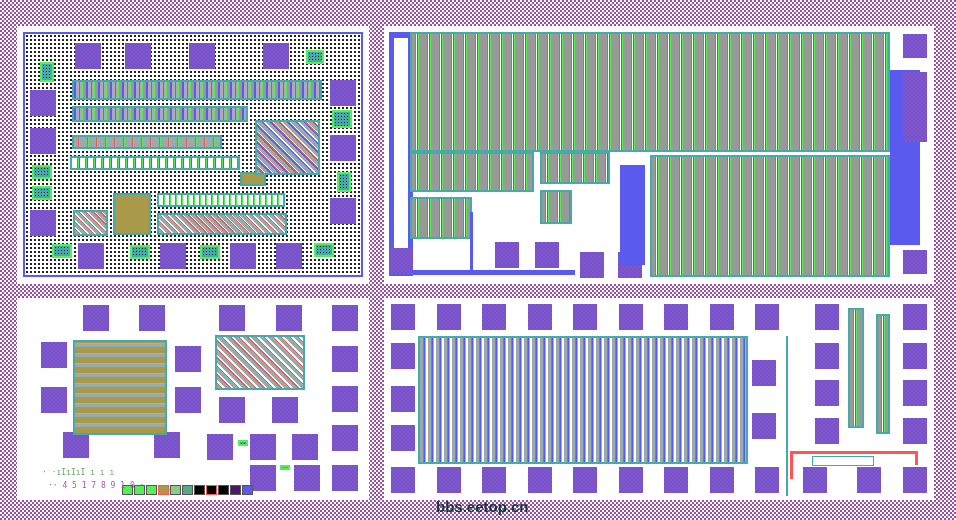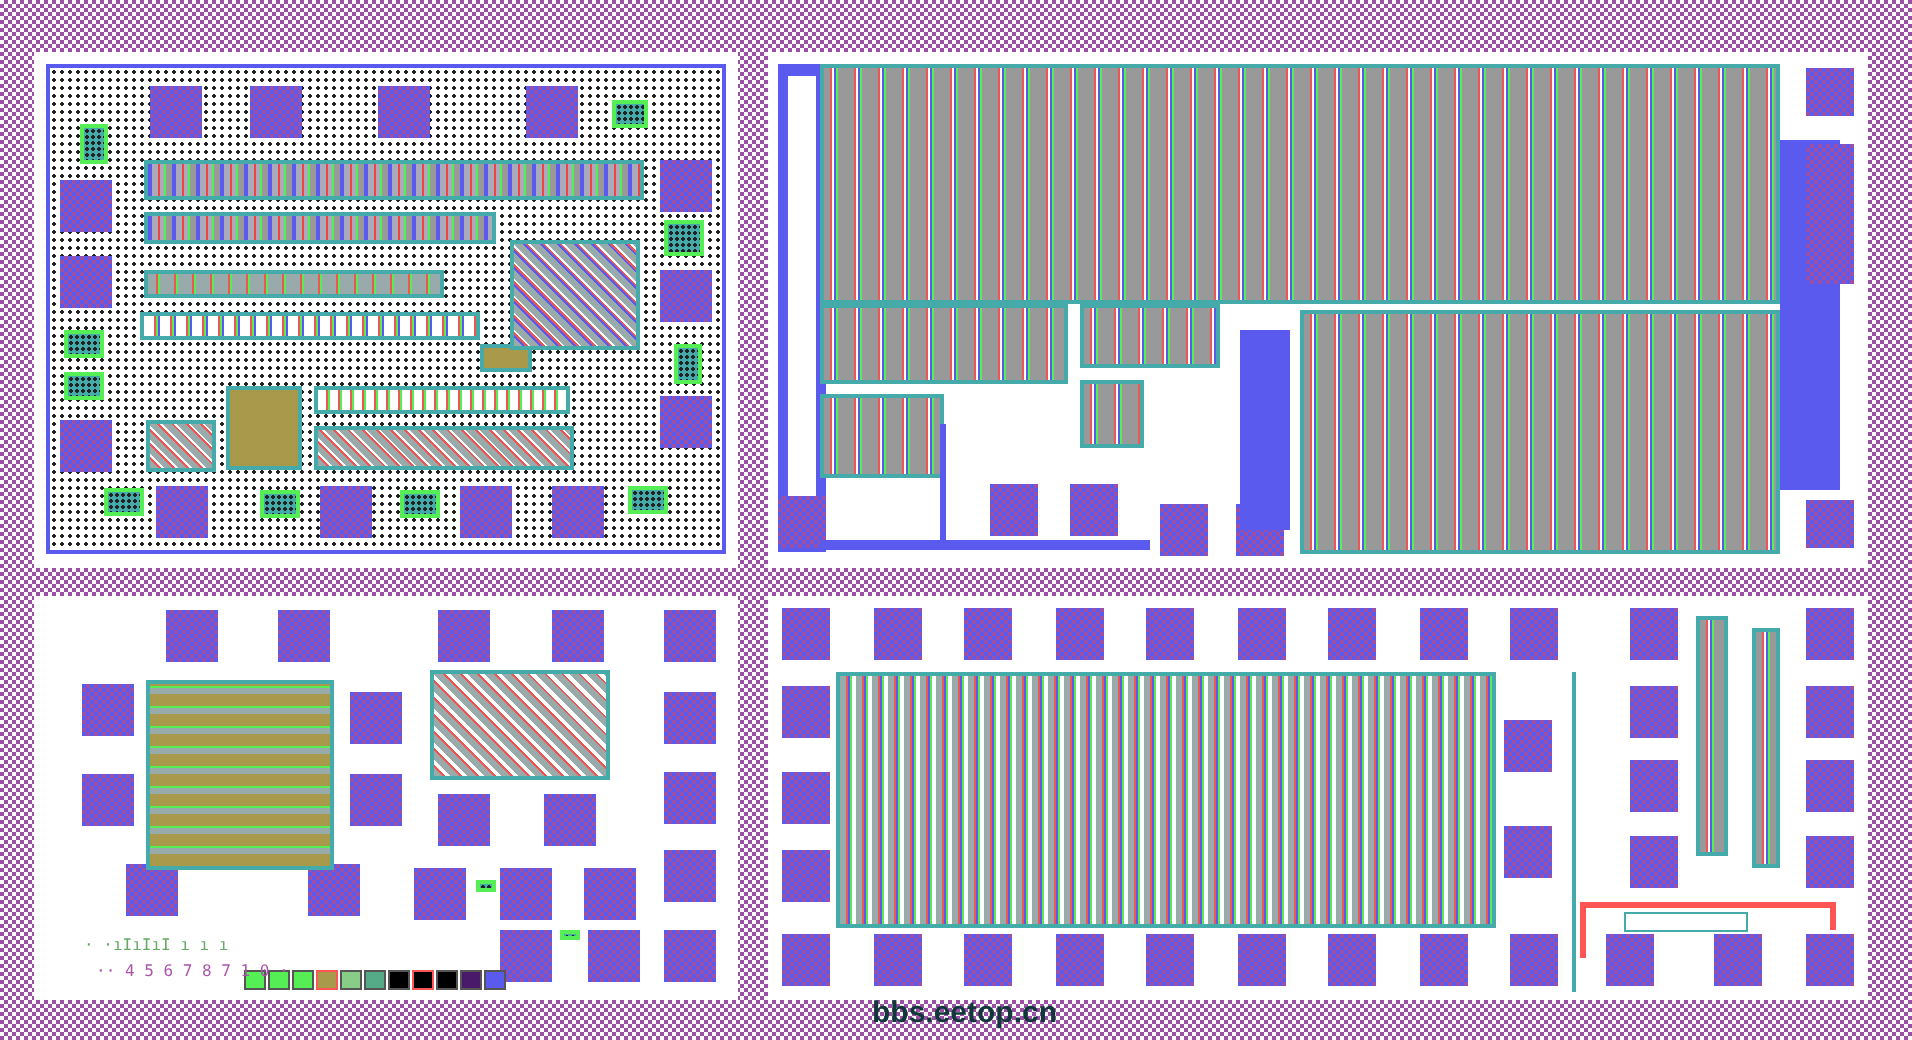--- a/index.html
+++ b/index.html
@@ -106,21 +106,21 @@
 <div class="pad" style="left:250px;top:434px;width:26px;height:26px"></div>
 <div class="pad" style="left:292px;top:434px;width:26px;height:26px"></div>
 <div class="pad" style="left:250px;top:465px;width:26px;height:26px"></div>
 <div class="pad" style="left:294px;top:465px;width:26px;height:26px"></div>
 <div class="cell" style="left:238px;top:440px;width:10px;height:6px"></div>
 <div class="cell" style="left:280px;top:465px;width:10px;height:5px"></div>
 <div style="position:absolute;left:122px;top:480px;height:10px;white-space:nowrap">
   <span class="legend-sw" style="background:#55ee55"></span><span class="legend-sw" style="background:#55ee55"></span><span class="legend-sw" style="background:#55ee55"></span><span class="legend-sw" style="background:#a89a4a;border-color:#f55"></span><span class="legend-sw" style="background:#88cc88"></span><span class="legend-sw" style="background:#55aa88"></span><span class="legend-sw" style="background:#000"></span><span class="legend-sw" style="background:#000;border-color:#f55"></span><span class="legend-sw" style="background:#000"></span><span class="legend-sw" style="background:#4a1a6a"></span><span class="legend-sw" style="background:#5a5aee"></span>
 </div>
 <div style="position:absolute;left:42px;top:468px;font-size:8px;color:#6a6;font-family:'DejaVu Sans Mono',monospace">· ·ıIıIıI ı ı ı</div>
-<div style="position:absolute;left:48px;top:481px;font-size:8px;color:#a5a;font-family:'DejaVu Sans Mono',monospace">·· 4 5 6 7 8 7 1 0 ·</div>
+<div style="position:absolute;left:48px;top:481px;font-size:8px;color:#a5a;font-family:'DejaVu Sans Mono',monospace">·· 4 5 1 7 8 9 1 0 ·</div>
 
 <div class="panel" style="left:384px;top:298px;width:550px;height:202px"></div>
 <div class="block" style="left:418px;top:336px;width:330px;height:128px;background-image:repeating-linear-gradient(90deg,#9aa 0 3px,#e55 3px 4px,#5a5aee 4px 5px,#5e5 5px 6px,#fff 6px 8px)"></div>
 <div id="br-pads">
     <div class="pad" style="left: 391px; top: 304px; width: 24px; height: 26px;"></div>
     <div class="pad" style="left: 391px; top: 467px; width: 24px; height: 26px;"></div>
     <div class="pad" style="left: 436.5px; top: 304px; width: 24px; height: 26px;"></div>
     <div class="pad" style="left: 436.5px; top: 467px; width: 24px; height: 26px;"></div>
     <div class="pad" style="left: 482px; top: 304px; width: 24px; height: 26px;"></div>
     <div class="pad" style="left: 482px; top: 467px; width: 24px; height: 26px;"></div>

